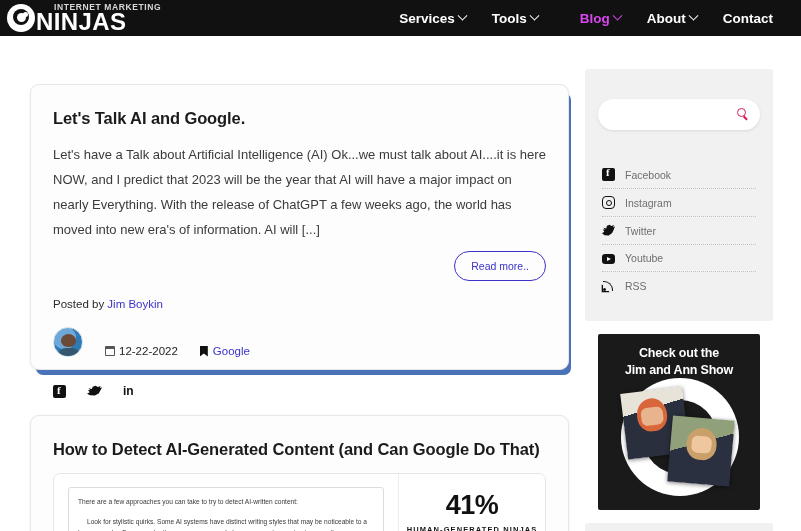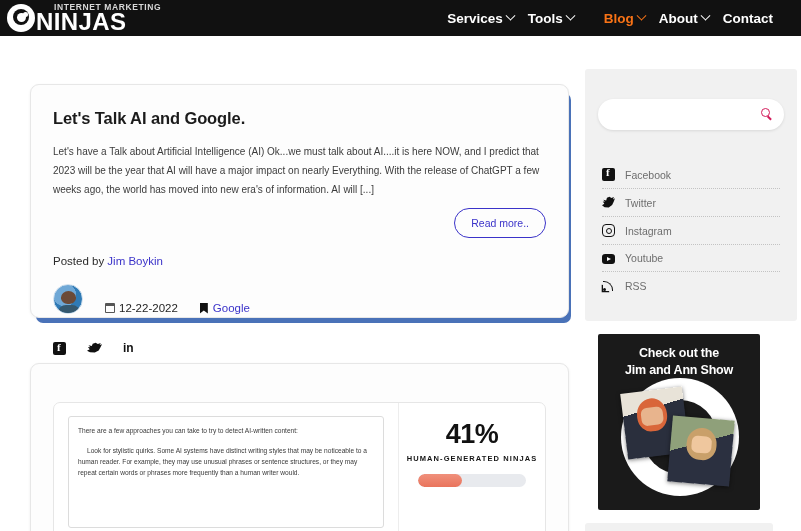--- a/index.html
+++ b/index.html
@@ -57,31 +57,31 @@
     color: #ffffff;
     font-size: 24px;
     font-weight: 700;
     letter-spacing: .4px;
     line-height: 22px;
   }
 
   .main-nav {
     margin-left: auto;
     margin-right: 28px;
-    display: flex; align-items: center; gap: 14px;
+    display: flex; align-items: center; gap: 26px;
   }
   .nav-item {
     color: #ffffff;
     font-size: 13.5px;
     font-weight: 600;
     display: inline-flex; align-items: center; gap: 4px;
     cursor: pointer;
     white-space: nowrap;
   }
-  .nav-item.dim { color: #f97316; padding-left: 16px; }
+  .nav-item.dim { color: #d946ef; padding-left: 16px; }
   .caret {
     display: inline-block;
     width: 7px; height: 7px;
     border-right: 1.4px solid currentColor;
     border-bottom: 1.4px solid currentColor;
     transform: rotate(45deg) translate(-2px,-2px);
   }
 
   
   .page {
@@ -99,40 +99,40 @@
 
   .post-card {
     position: relative;
     background: #fdfdfd;
     border: 1px solid #e7e7e7;
     border-radius: 9px;
     padding: 24px 22px 18px 22px;
   }
   .post-card.first {
     box-shadow: 4px 7px 0 -2px #4a72b8, 0 1px 3px rgba(0,0,0,.06);
-    height: 234px;
+    height: 286px;
   }
   .post-card.second {
     margin-top: 45px;
     height: 200px;
     overflow: hidden;
     padding-bottom: 0;
     box-shadow: 0 1px 3px rgba(0,0,0,.07);
   }
 
   .post-title {
     font-size: 16.5px;
     font-weight: 700;
     color: #1b1b1b;
     letter-spacing: -.1px;
     margin-bottom: 14px;
   }
   .post-excerpt {
-    font-size: 10px;
-    line-height: 19px;
+    font-size: 13px;
+    line-height: 25px;
     color: #3b3b3b;
   }
   .readmore-row {
     display: flex; justify-content: flex-end;
     margin-top: 9px;
   }
   .readmore-btn {
     border: 1px solid #3b33c9;
     color: #3b33c9;
     background: transparent;
@@ -277,21 +277,21 @@
   
   .sidebar {
     position: absolute;
     left: 585px; top: 33px;
     width: 188px;
   }
   .side-panel {
     background: #f1f1f1;
     border-radius: 3px;
     padding: 30px 0 22px 0;
-    width: 212px;
+    width: 188px;
   }
   .search-box {
     position: relative;
     margin: 0 13px 0 13px;
     background: #ffffff;
     border-radius: 19px;
     height: 31px;
     box-shadow: 0 1px 3px rgba(0,0,0,.10);
     display: flex; align-items: center;
   }
@@ -503,20 +503,21 @@
       </div>
 
       <div class="share-row">
         <span class="sq-fb"></span>
         <span class="bird"></span>
         <span class="li">in</span>
       </div>
     </article>
 
     <article class="post-card second">
+      <h2 class="post-title">How to Detect AI-Generated Content (and Can Google Do That)</h2>
 
       <div class="shot-frame">
         <div class="shot-left">
           <div class="shot-textbox">
             <p>There are a few approaches you can take to try to detect AI-written content:</p>
             <p>Look for stylistic quirks. Some AI systems have distinct writing styles that may be noticeable to a human reader. For example, they may use unusual phrases or sentence structures, or they may repeat certain words or phrases more frequently than a human writer would.</p>
           </div>
         </div>
         <div class="shot-right">
           <div class="pct">41%</div>
@@ -536,26 +537,26 @@
         <input class="search-input" type="text" placeholder="" style="">
         <span class="search-icon"></span>
       </div>
 
       <div class="social-list">
         <div class="social-item">
           <span class="sic sic-fb"></span>
           <span>Facebook</span>
         </div>
         <div class="social-item">
+          <span class="sic sic-ig"></span>
+          <span>Instagram</span>
+        </div>
+        <div class="social-item">
           <span class="sic sic-tw"></span>
           <span>Twitter</span>
-        </div>
-        <div class="social-item">
-          <span class="sic sic-ig"></span>
-          <span>Instagram</span>
         </div>
         <div class="social-item">
           <span class="sic sic-yt"></span>
           <span>Youtube</span>
         </div>
         <div class="social-item">
           <span class="sic sic-rss"></span>
           <span>RSS</span>
         </div>
       </div>

